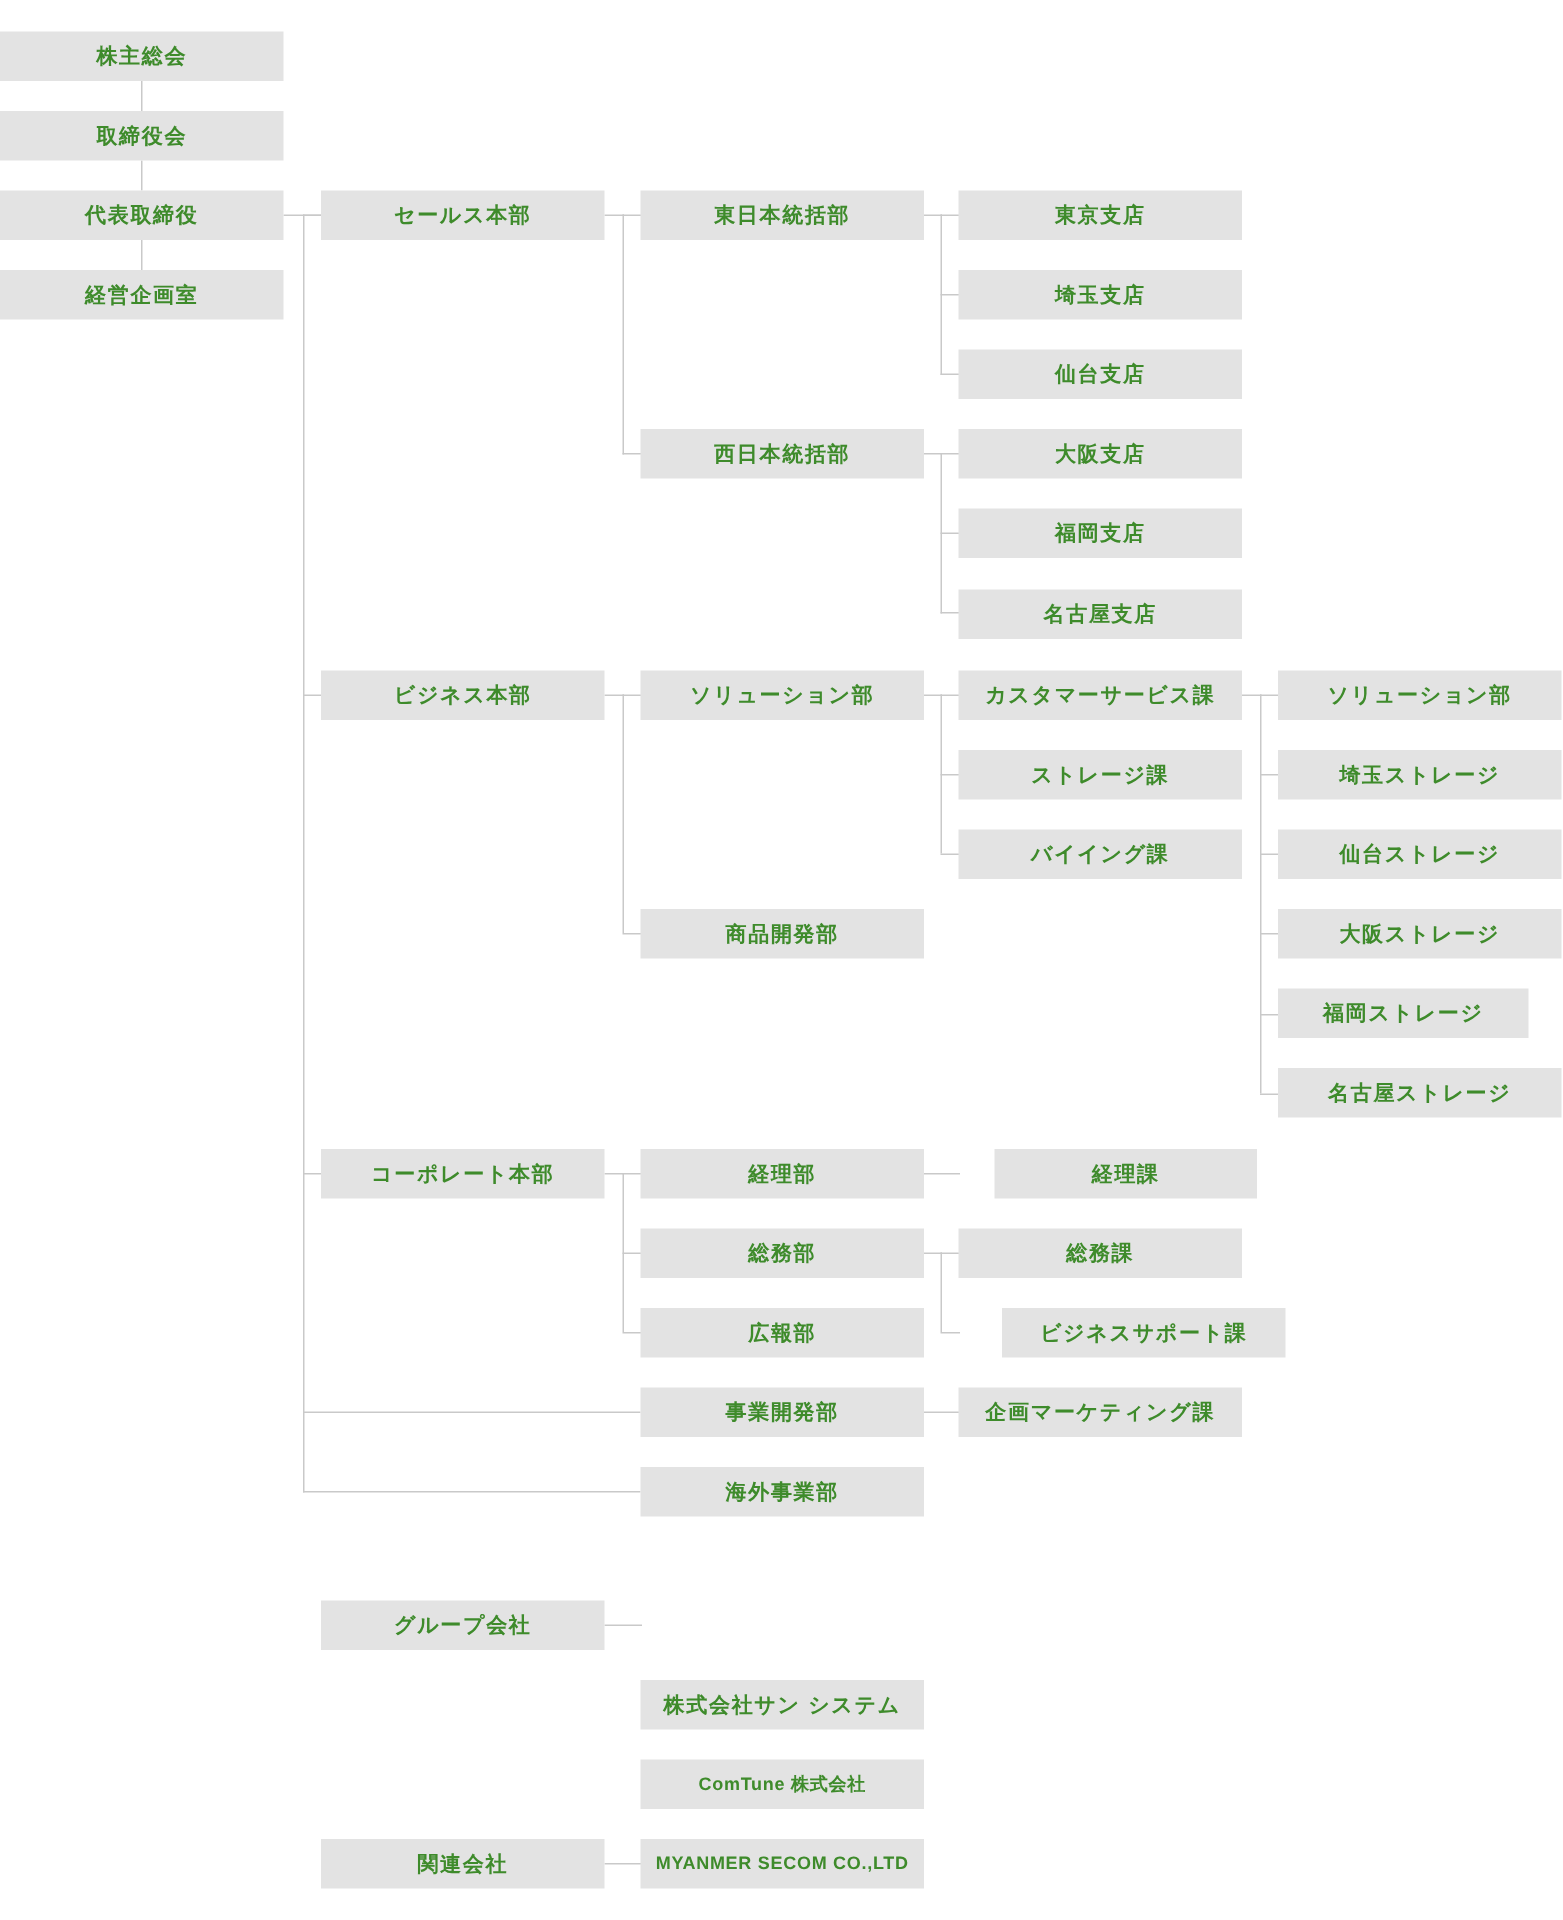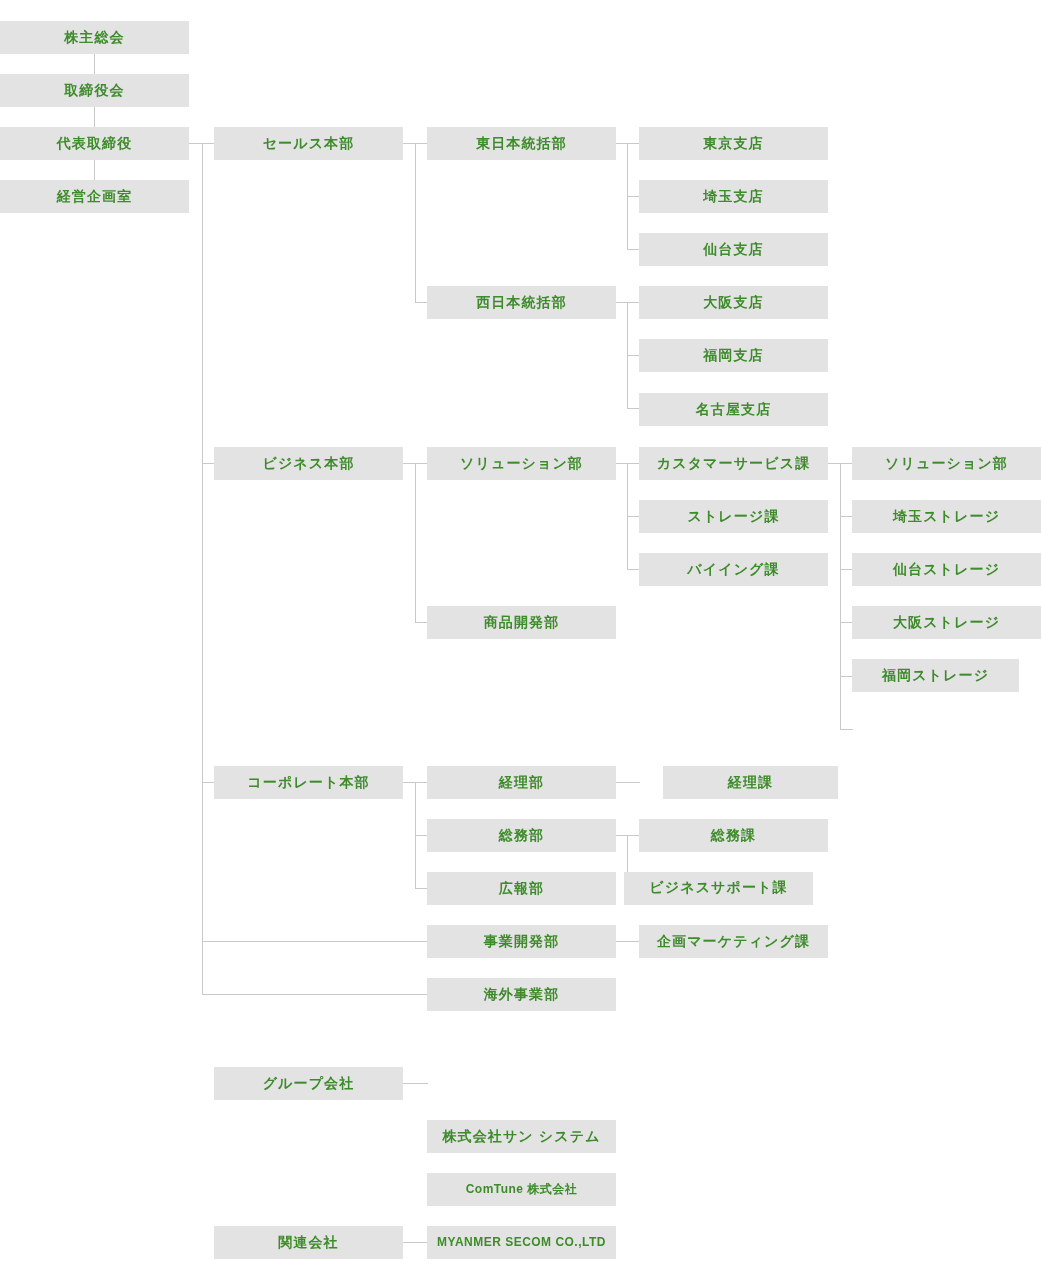--- a/index.html
+++ b/index.html
@@ -149,22 +149,23 @@
   <div class="node" style="left:639px;top:286px;width:189px;height:33px;">大阪支店</div>
   <div class="node" style="left:639px;top:339px;width:189px;height:33px;">福岡支店</div>
   <div class="node" style="left:639px;top:393px;width:189px;height:33px;">名古屋支店</div>
 
   <div class="node" style="left:639px;top:447px;width:189px;height:33px;">カスタマーサービス課</div>
   <div class="node" style="left:639px;top:500px;width:189px;height:33px;">ストレージ課</div>
   <div class="node" style="left:639px;top:553px;width:189px;height:33px;">バイイング課</div>
 
   <div class="node" style="left:639px;top:766px;width:175px;height:33px;margin-left:24px;">経理課</div>
   <div class="node" style="left:639px;top:819px;width:189px;height:33px;">総務課</div>
-  <div class="node" style="left:624px;top:872px;width:189px;height:33px;font-family:Liberation Mono, monospace;">ビジネスサポート課</div>
+  <div class="node" style="left:668px;top:872px;width:189px;height:33px;">ビジネスサポート課</div>
   <div class="node" style="left:639px;top:925px;width:189px;height:33px;">企画マーケティング課</div>
 
   <div class="node" style="left:852px;top:447px;width:189px;height:33px;">ソリューション部</div>
   <div class="node" style="left:852px;top:500px;width:189px;height:33px;">埼玉ストレージ</div>
   <div class="node" style="left:852px;top:553px;width:189px;height:33px;">仙台ストレージ</div>
   <div class="node" style="left:852px;top:606px;width:189px;height:33px;">大阪ストレージ</div>
   <div class="node" style="left:852px;top:659px;width:167px;height:33px;">福岡ストレージ</div>
+  <div class="node" style="left:852px;top:712px;width:189px;height:33px;">名古屋ストレージ</div>
 
 </div>
 
 </body></html>

